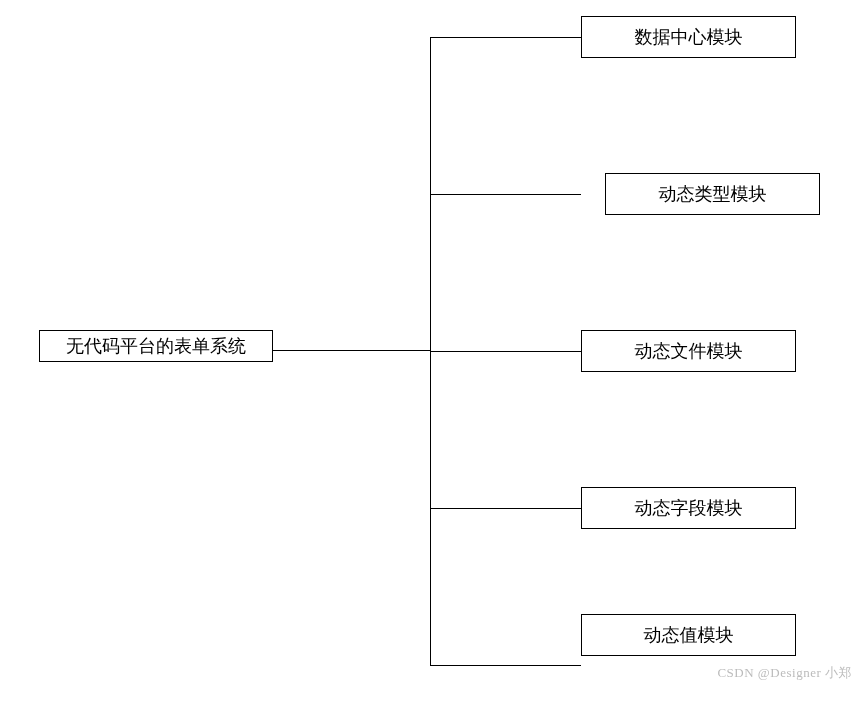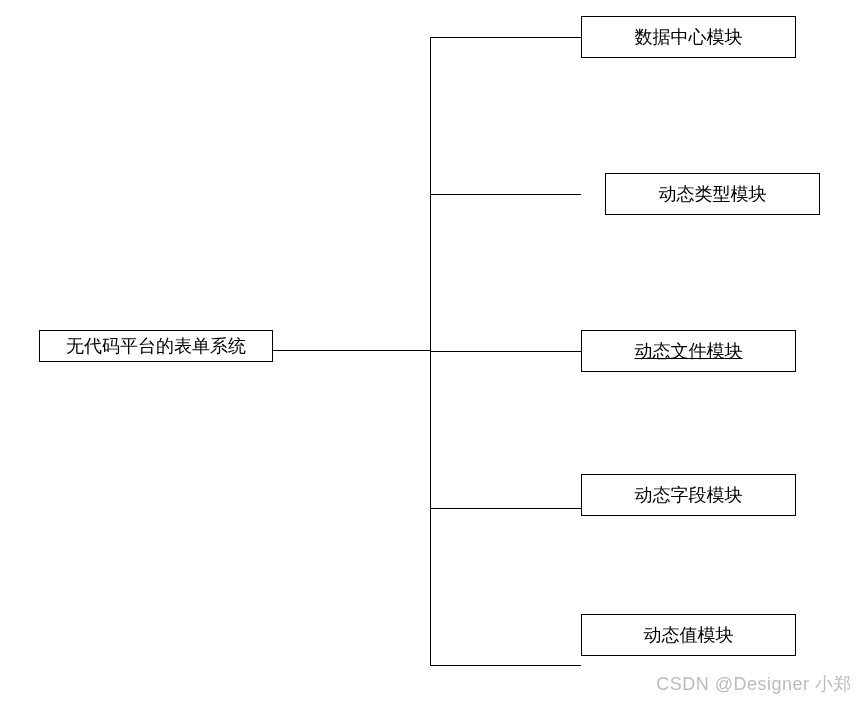--- a/index.html
+++ b/index.html
@@ -32,22 +32,22 @@
       width: 234px;
       height: 32px;
     }
     .child-node {
       left: 581px;
       width: 215px;
       height: 42px;
     }
     .child-0 { top: 16px; }
     .child-1 { top: 173px; margin-left: 24px; }
-    .child-2 { top: 330px; text-decoration: underline; }
-    .child-3 { top: 474px; }
+    .child-2 { top: 330px; }
+    .child-3 { top: 487px; }
     .child-4 { top: 614px; text-align: center; }
     
     .line {
       position: absolute;
       background: #000000;
     }
     
     .line-root-trunk {
       left: 273px;
       top: 350px;
@@ -69,24 +69,25 @@
     }
     .branch-0 { top: 37px; }
     .branch-1 { top: 194px; }
     .branch-2 { top: 351px; }
     .branch-3 { top: 508px; }
     .branch-4 { top: 665px; }
     
     .watermark {
       position: absolute;
       right: 10px;
-      bottom: 10px;
-      font-size: 18px;
+      bottom: 24px;
+      font-size: 13px;
       color: rgba(120, 120, 120, 0.5);
       letter-spacing: 0.5px;
+      font-family: Liberation Serif, serif;
     }
   </style>
 </head>
 <body>
 
 <div class="line line-root-trunk"></div>
 <div class="line line-trunk"></div>
 <div class="line line-branch branch-0"></div>
 <div class="line line-branch branch-1"></div>
 <div class="line line-branch branch-2"></div>

